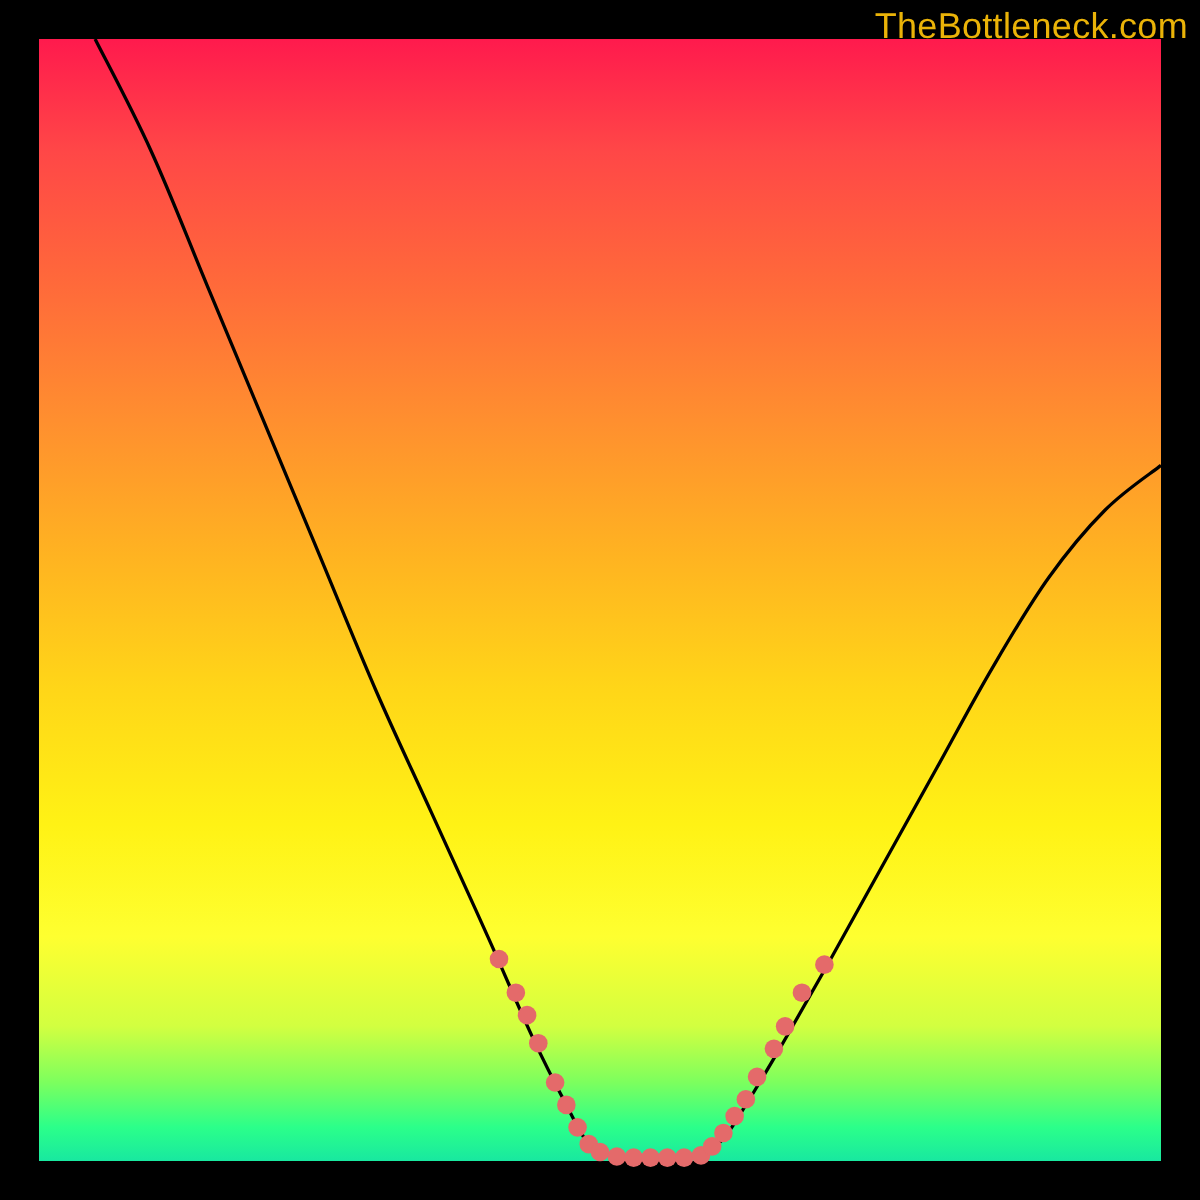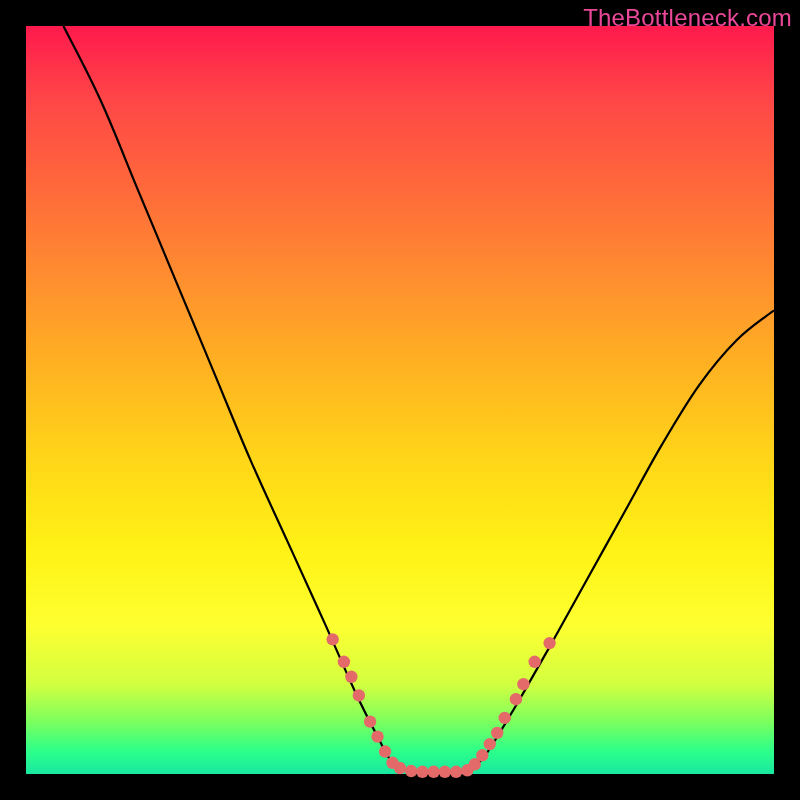--- a/index.html
+++ b/index.html
@@ -28,21 +28,21 @@
       #feff30 80%,
       #d2ff40 88%,
       #7cff5e 93%,
       #2bff8a 97%,
       #18e8a0 100%);
   }
   .watermark {
     position: absolute;
     top: 4px;
     right: 8px;
-    color: #ec4899;
+    color: #eab308;
     font-size: 24px;
     font-weight: 500;
     letter-spacing: 0.2px;
     z-index: 20;
   }
   svg.plot {
     position: absolute;
     left: 0;
     top: 0;
     width: 748px;

